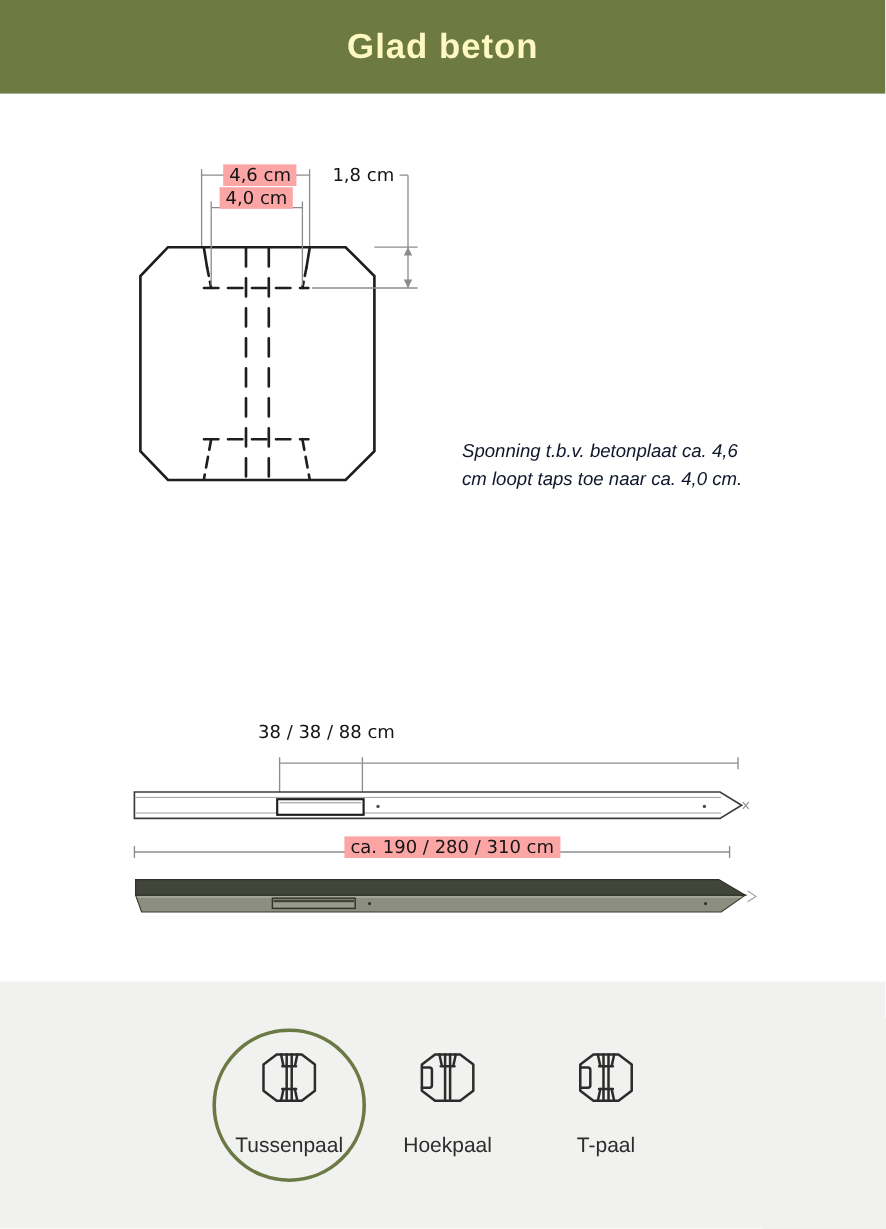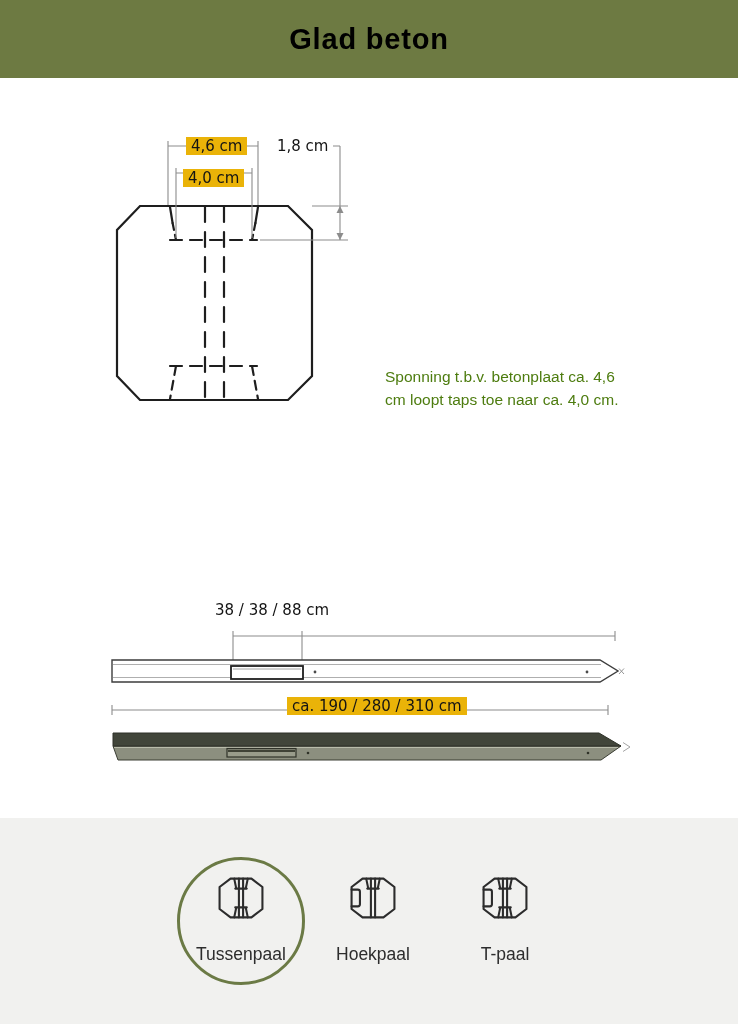--- a/index.html
+++ b/index.html
@@ -1,30 +1,30 @@
 <!DOCTYPE html>
 <html style="--header-bg: #6D7A42; --ring: #6B7A45; --footer-bg: #F1F1EF; --post-top: #41453A; --post-front: #8C8F7F; --drawing-line: #1E1E1E; --dim-line: #8C8C8C;"><head>
 <meta charset="utf-8">
 <style>
   html,body{margin:0;padding:0;background:#fff;}
   .page{position:relative;width:738px;height:1024px;overflow:hidden;background:#fff;
         font-family:"Liberation Sans",sans-serif;}
   
   .header{position:absolute;left:0;top:0;width:738px;height:78px;
           background:var(--header-bg,#6D7A42);display:flex;align-items:center;justify-content:center;}
-  .header h1{margin:0;color:#000000;font-size:29px;font-weight:700;letter-spacing:0.8px;}
+  .header h1{margin:0;color:#fef9c3;font-size:29px;font-weight:700;letter-spacing:0.8px;}
   
   .art{position:absolute;left:0;top:0;z-index:1;pointer-events:none;}
   
   .dim{position:absolute;z-index:2;font-family:"DejaVu Sans",sans-serif;font-size:15px;
-       color:#141414;background:#eab308;padding:0 5px;white-space:pre;line-height:1.2;}
+       color:#141414;background:#fca5a5;padding:0 5px;white-space:pre;line-height:1.2;}
   .dim.nobg{background:transparent;padding:0;}
   
   .note{position:absolute;left:385px;top:365px;width:240px;z-index:2;
-        font-size:15.5px;color:#4d7c0f;line-height:1.5;}
+        font-style:italic;font-size:15.5px;color:#0f172a;line-height:1.5;}
   .note span{display:block;}
   
   .footer{position:absolute;left:0;top:818px;width:738px;height:206px;
           background:var(--footer-bg,#F1F1EF);display:flex;align-items:center;
           justify-content:center;padding-left:8px;box-sizing:border-box;}
   .post-item{position:relative;width:132px;height:160px;display:flex;flex-direction:column;
              align-items:center;justify-content:center;gap:25px;cursor:pointer;}
   .post-item.selected::before{content:"";position:absolute;left:50%;top:50%;
              width:122px;height:122px;border:3px solid var(--ring,#6B7A45);
              border-radius:50%;transform:translate(-50%,-50%);}
@@ -98,21 +98,21 @@
       <path d="M114,747.5 H618" stroke="#b9bcab" stroke-width="1" fill="none"></path>
       <rect x="227" y="748.5" width="69" height="8.5" fill="#999c8b" stroke="#2f3228" stroke-width="1.2"></rect>
       <path d="M228,750.8 H295" stroke="#3f4236" stroke-width="2.2" fill="none"></path>
       <circle cx="308" cy="753" r="1.3" fill="#2f3228"></circle>
       <circle cx="588" cy="753" r="1.3" fill="#2f3228"></circle>
       <path d="M623,742.5 l7,4.5 l-7,4.5" stroke="#9a9a9a" stroke-width="0.9" fill="none"></path>
     </g>
   </svg>
 
   <div class="dim" style="left:186px;top:137px">4,6 cm</div>
-  <div class="dim" style="left:183px;top:169px">4,0 cm</div>
+  <div class="dim" style="left:183px;top:156px">4,0 cm</div>
   <div class="dim nobg" style="left:277px;top:137px">1,8 cm</div>
 
   <div class="note">
     <span>Sponning t.b.v. betonplaat ca. 4,6</span>
     <span>cm loopt taps toe naar ca. 4,0 cm.</span>
   </div>
 
   <div class="dim nobg" style="left:215px;top:601px">38 / 38 / 88 cm</div>
   <div class="dim" style="left:287px;top:697px">ca. 190 / 280 / 310 cm</div>
 

